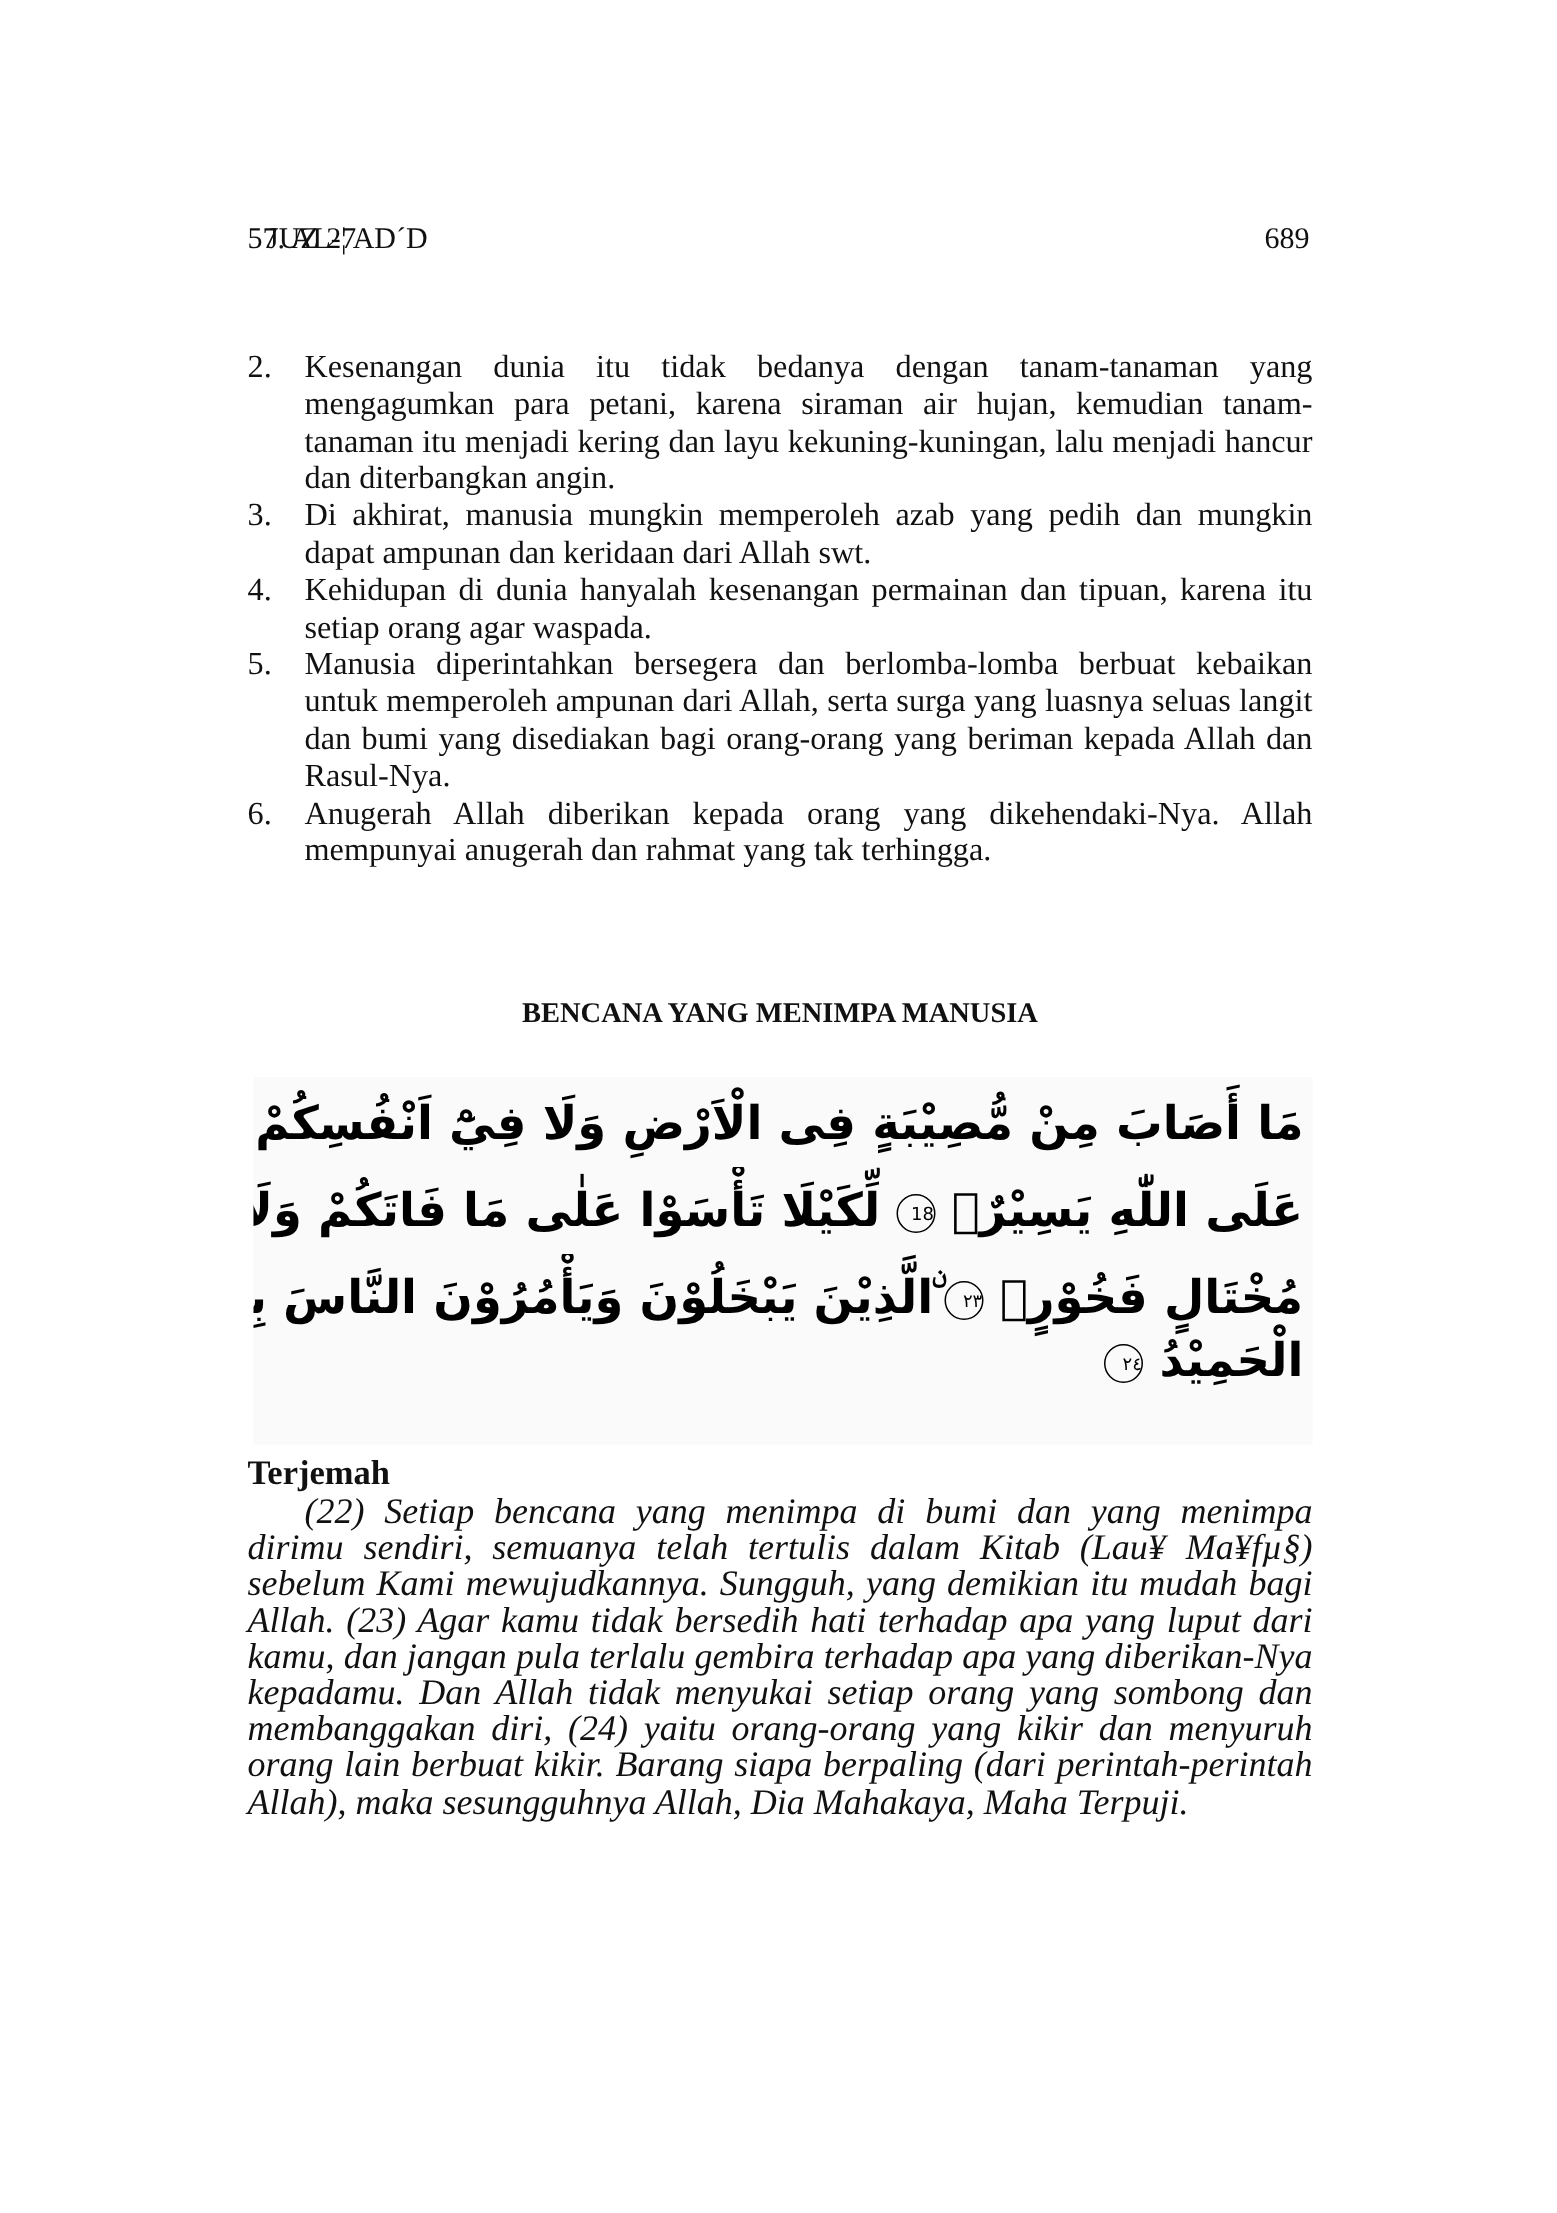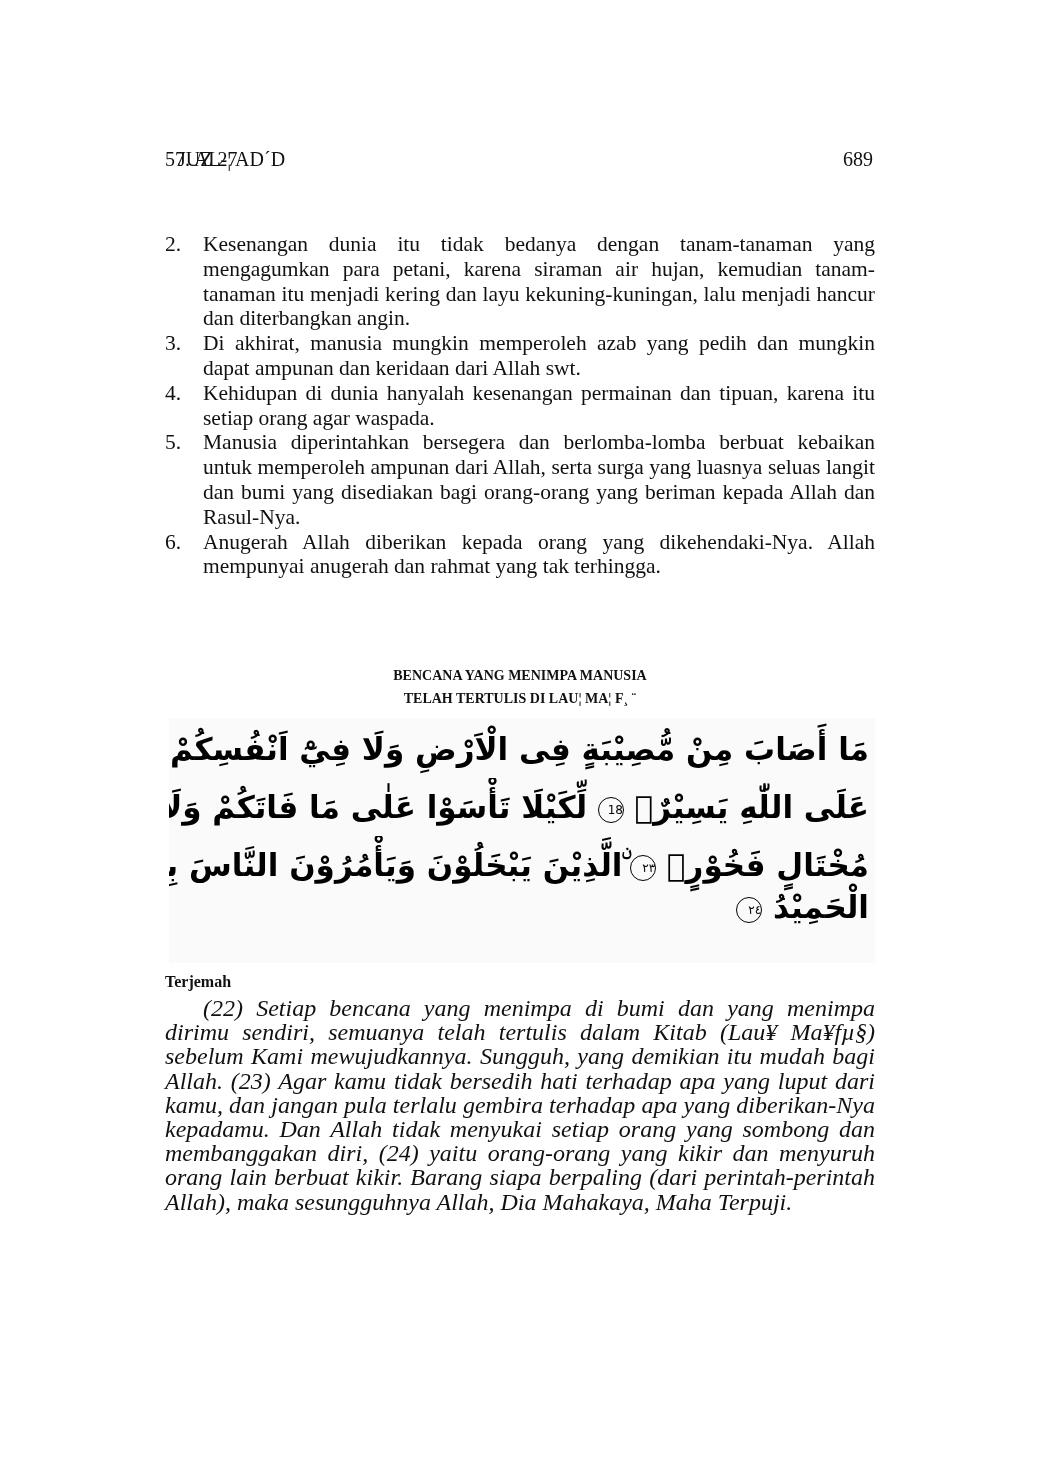--- a/index.html
+++ b/index.html
@@ -18,41 +18,41 @@
 
     .summary-list { position: absolute; top: 232px; left: 0; width: 710px; margin: 0; padding: 0; list-style: none; }
     .summary-list li {
       position: relative; padding-left: 38px; font-size: 21.5px; line-height: 24.8px;
       text-align: justify; margin: 0;
     }
     .summary-list li .num { position: absolute; left: 0; top: 0; }
 
     .section-heading {
       position: absolute; top: 664px; left: 0; width: 710px; text-align: center;
-      font-weight: bold; font-size: 14px; line-height: 23px;
+      font-weight: bold; font-size: 19px; line-height: 23px;
     }
 
     .arabic-block {
       position: absolute; top: 718px; left: 4px; width: 706px; height: 245px;
       background: #fafafa;
     }
     .arabic-line {
       position: absolute; left: 0; width: 700px; direction: rtl; text-align: justify;
       text-align-last: justify;
       font-family: "DejaVu Sans", sans-serif; font-weight: bold; font-size: 31px; line-height: 58px;
       white-space: nowrap; overflow: hidden; color: #000;
     }
     .arabic-line.last { text-align: right; text-align-last: right; }
     .ayah-marker {
       display: inline-block; width: 24px; height: 24px; border: 1.5px solid #000; border-radius: 50%;
       font-size: 12px; line-height: 24px; text-align: center; vertical-align: middle; font-weight: normal;
     }
 
     .translation-label {
-      position: absolute; top: 969px; left: 0; font-weight: bold; font-size: 16px; line-height: 26px;
+      position: absolute; top: 969px; left: 0; font-weight: bold; font-size: 23px; line-height: 26px;
     }
     .translation-text {
       position: absolute; top: 996px; left: 0; width: 710px; margin: 0;
       font-style: italic; font-size: 24px; line-height: 24.2px; text-align: justify; text-indent: 38px;
     }
   </style>
 </head>
 <body>
 
 <div class="page">
@@ -81,21 +81,20 @@
       <span>Manusia diperintahkan bersegera dan berlomba-lomba berbuat kebaikan untuk memperoleh ampunan dari Allah, serta surga yang luasnya seluas langit dan bumi yang disediakan bagi orang-orang yang beriman kepada Allah dan Rasul-Nya.</span>
     </li>
     <li>
       <span class="num">6.</span>
       <span>Anugerah Allah diberikan kepada orang yang dikehendaki-Nya. Allah mempunyai anugerah dan rahmat yang tak terhingga.</span>
     </li>
   </ol>
 
   <div class="section-heading">
     <div>BENCANA YANG MENIMPA MANUSIA</div>
-    <div>TELAH TERTULIS DI LAU¦  MA¦ F¸ ¨</div>
   </div>
 
   <div class="arabic-block">
     <div class="arabic-line" style="top:2px">
       <span>مَا أَصَابَ مِنْ مُّصِيْبَةٍ فِى الْاَرْضِ وَلَا فِيْٓ اَنْفُسِكُمْ اِلَّا فِيْ كِتٰبٍ مِّنْ قَبْلِ اَنْ نَّبْرَاَهَا ۗاِنَّ ذٰلِكَ</span>
     </div>
     <div class="arabic-line" style="top:60px">
       <span>عَلَى اللّٰهِ يَسِيْرٌۖ</span>
       <span class="ayah-marker">18</span>
       <span>لِّكَيْلَا تَأْسَوْا عَلٰى مَا فَاتَكُمْ وَلَا تَفْرَحُوْا بِمَآ اٰتٰىكُمْ ۗ وَاللّٰهُ لَا يُحِبُّ كُلَّ</span>

